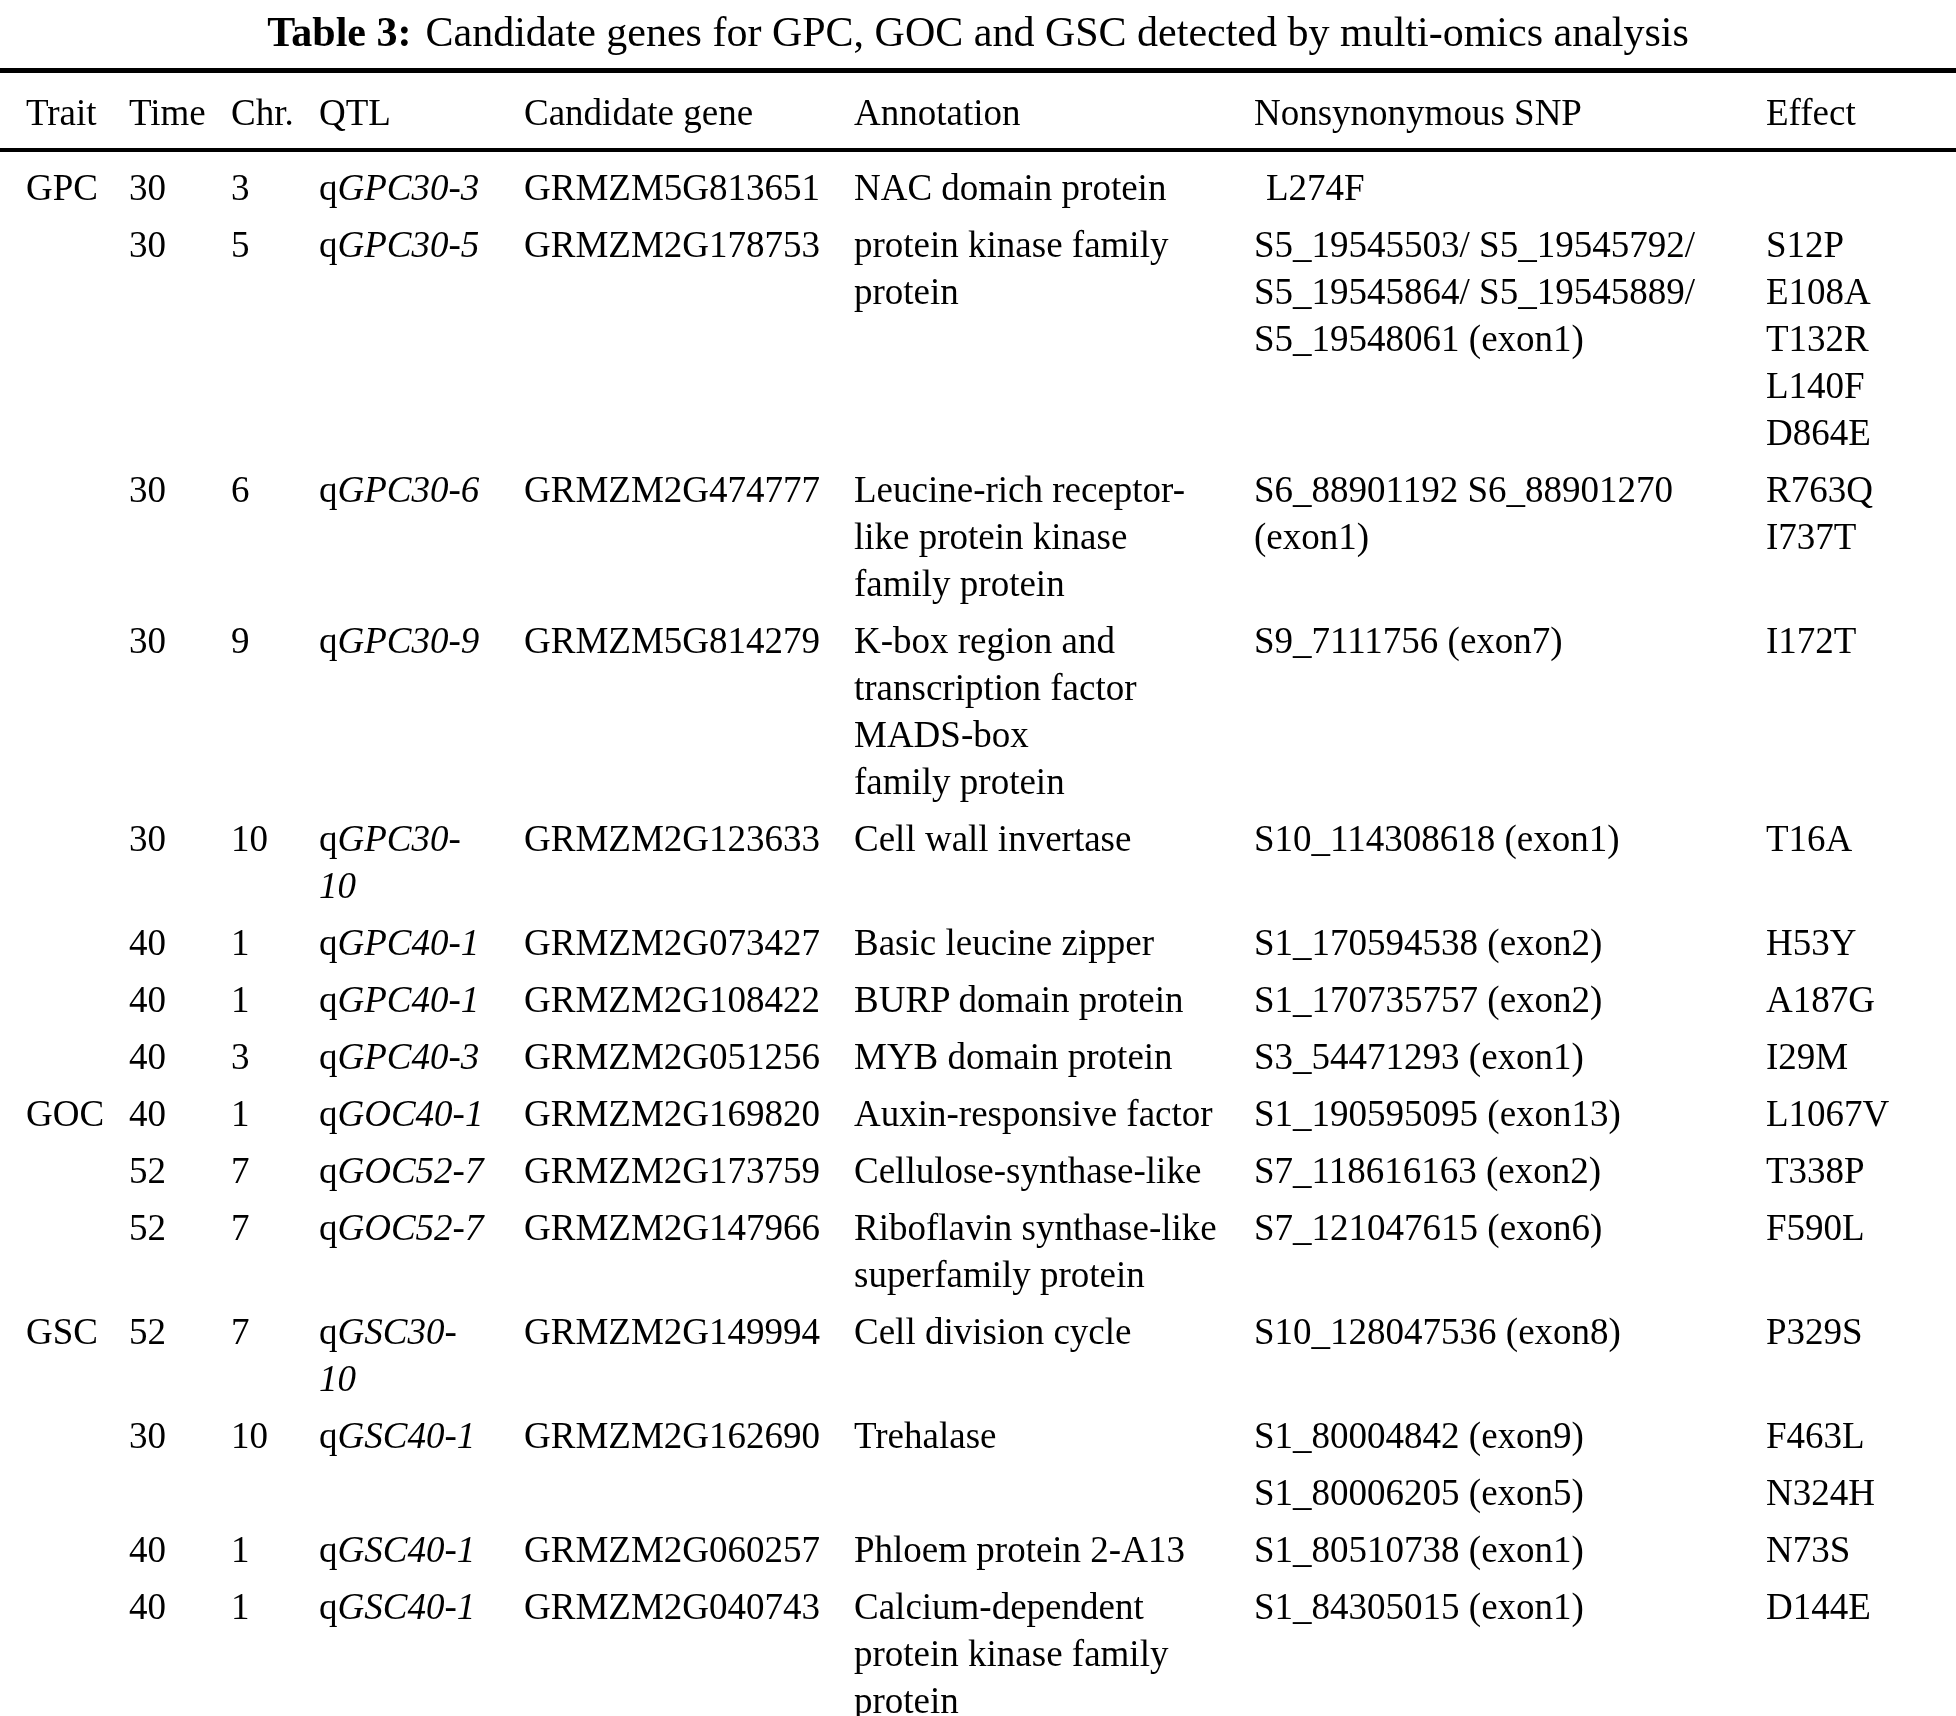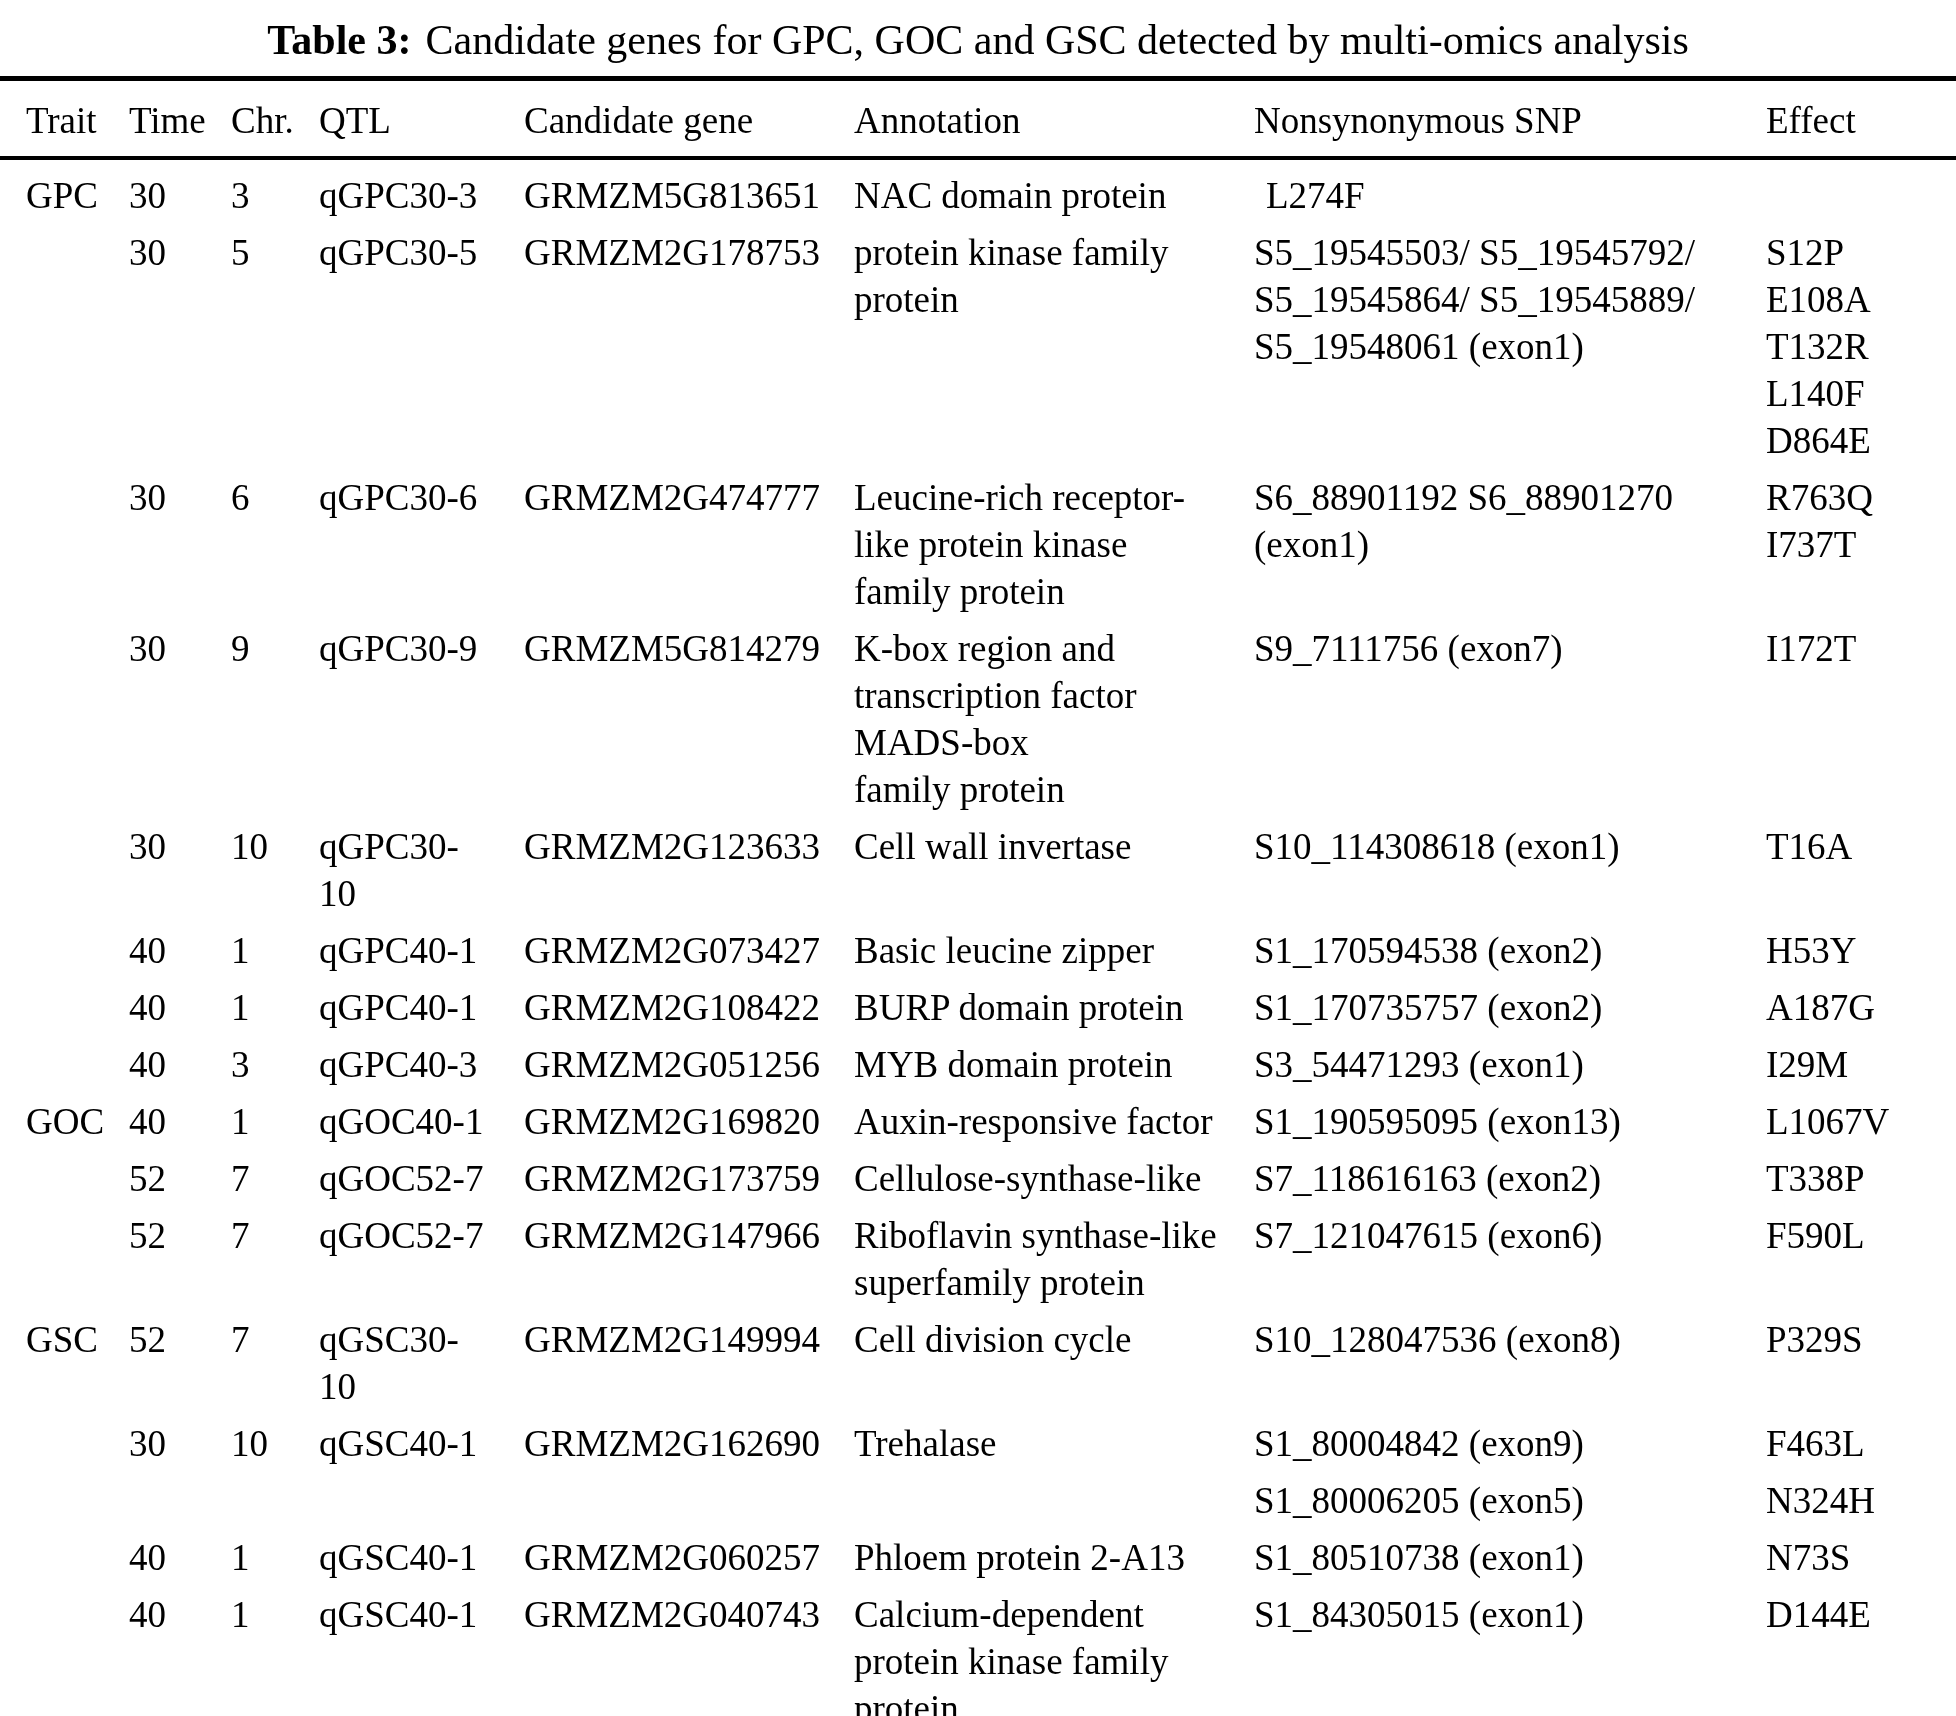--- a/index.html
+++ b/index.html
@@ -18,21 +18,21 @@
   .page {
     position: relative;
     width: 100%;
     height: 100%;
     box-sizing: border-box;
   }
   .title {
     text-align: center;
     font-size: 42px;
     line-height: 56px;
-    padding-top: 12px;
+    padding-top: 4px;
     white-space: nowrap;
   }
   .title-bold {
     font-weight: bold;
     margin-right: 14px;
   }
   .rule {
     background: #000000;
     width: 100%;
   }
@@ -60,21 +60,21 @@
   .col-chr        { width: 88px;  }
   .col-qtl        { width: 205px; }
   .col-gene       { width: 330px; }
   .col-annotation { width: 400px; }
   .col-snp        { width: 500px; }
   .col-effect     { flex: 1 1 auto; margin-left: 12px; }
   .cell-line {
     line-height: 47px;
     white-space: nowrap;
   }
-  .qtl-name { }
+  .qtl-name { font-style: italic; }
 </style>
 </head>
 <body>
 
 <div class="page">
   <div class="title">
     <span class="title-bold">Table 3:</span><span>Candidate genes for GPC, GOC and GSC detected by multi-omics analysis</span>
   </div>
 
   <div class="rule rule-top"></div>

